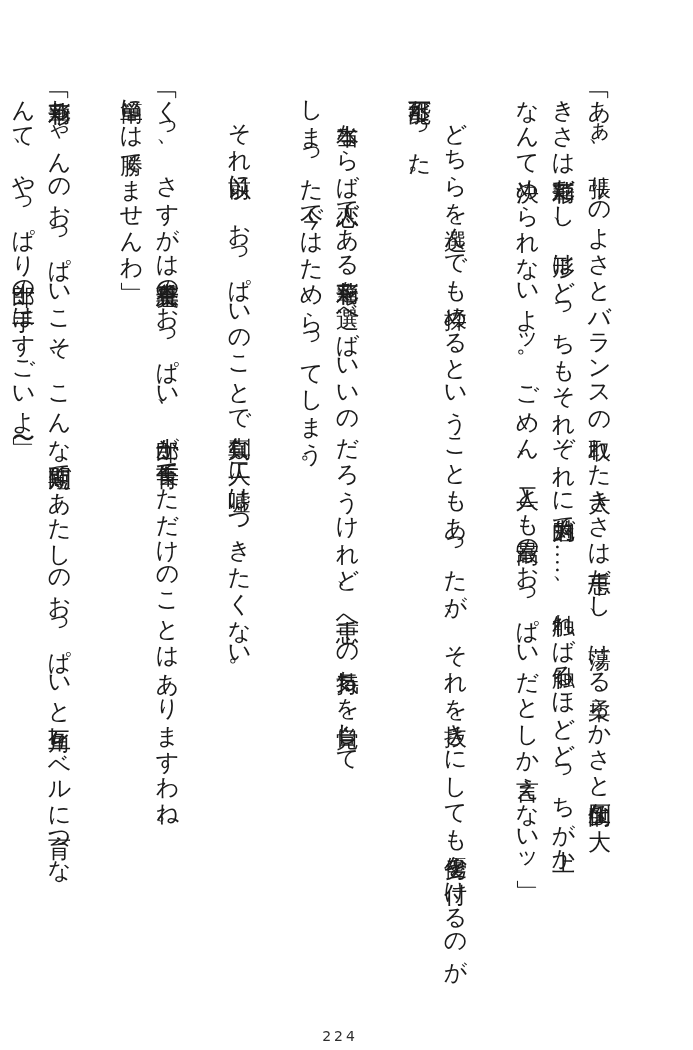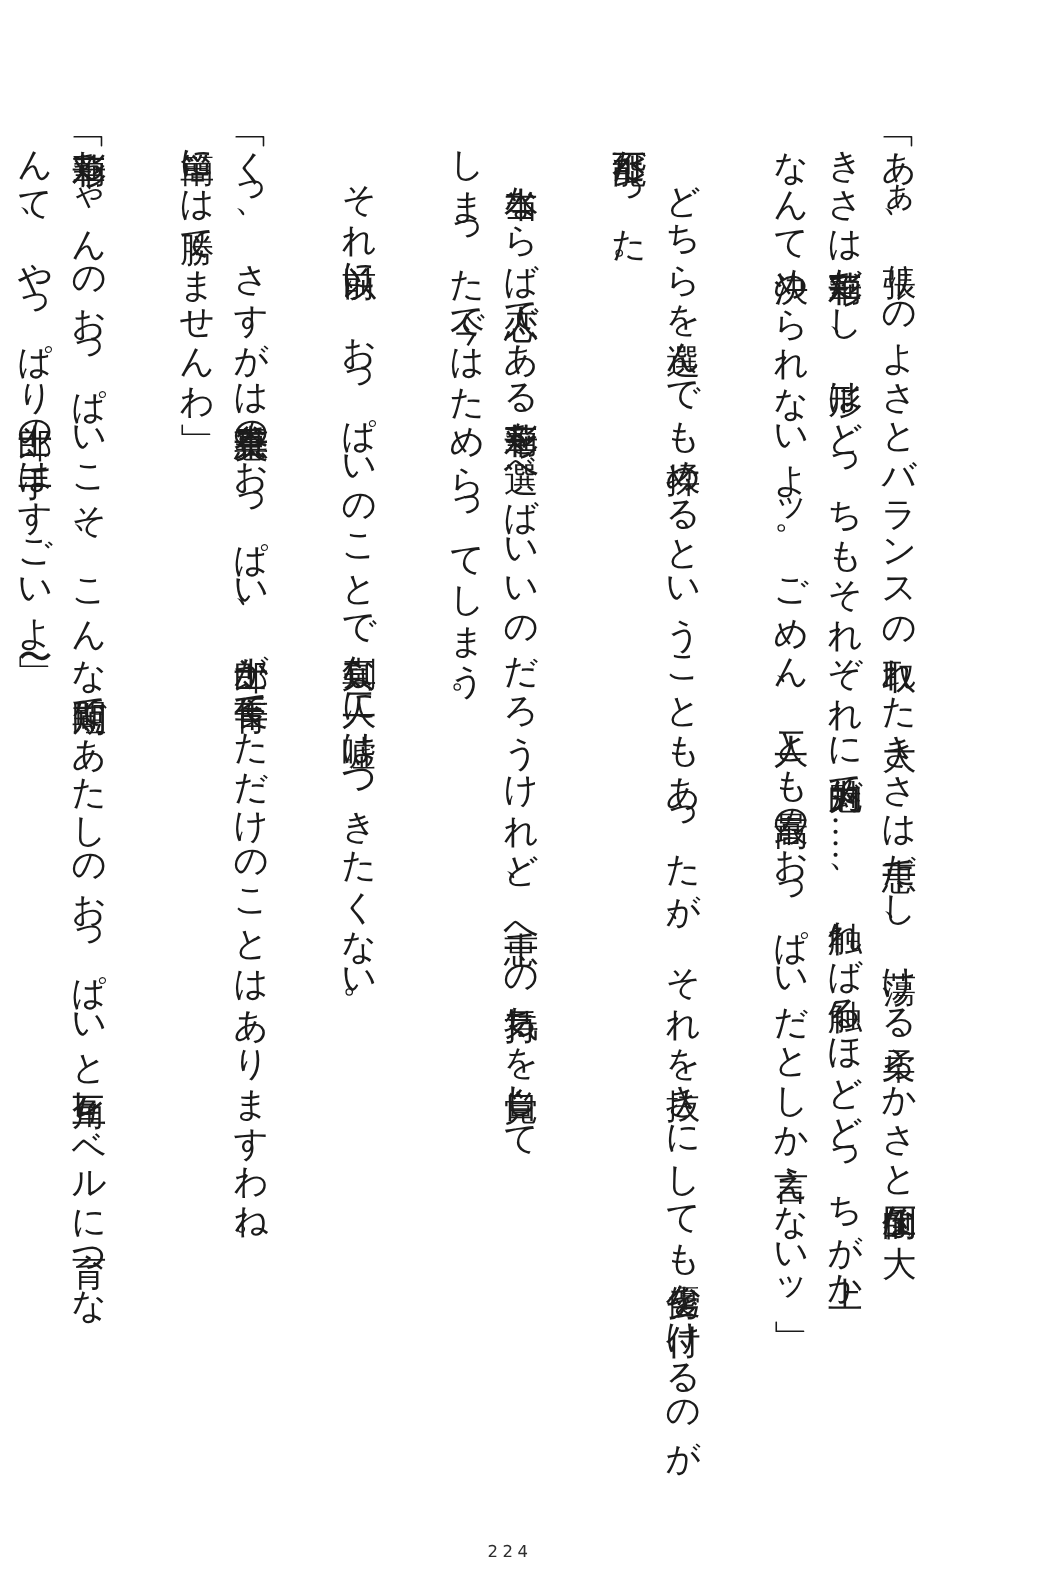--- a/index.html
+++ b/index.html
@@ -35,21 +35,21 @@
     margin: 0;
     padding: 0;
   }
   .page-number {
     position: absolute;
     top: 1028px;
     left: 296px;
     width: 88px;
     text-align: center;
     font-family: "DejaVu Sans", sans-serif;
-    font-size: 11px;
+    font-size: 14px;
     letter-spacing: 3px;
     color: #2e2e2e;
   }
 </style>
 </head>
 <body>
 
 <div class="book-page">
   <div class="text-block">
     <p>「あぁ、張りのよさとバランスの取れた大きさは千恵だし、蕩ける柔らかさと圧倒的な大

